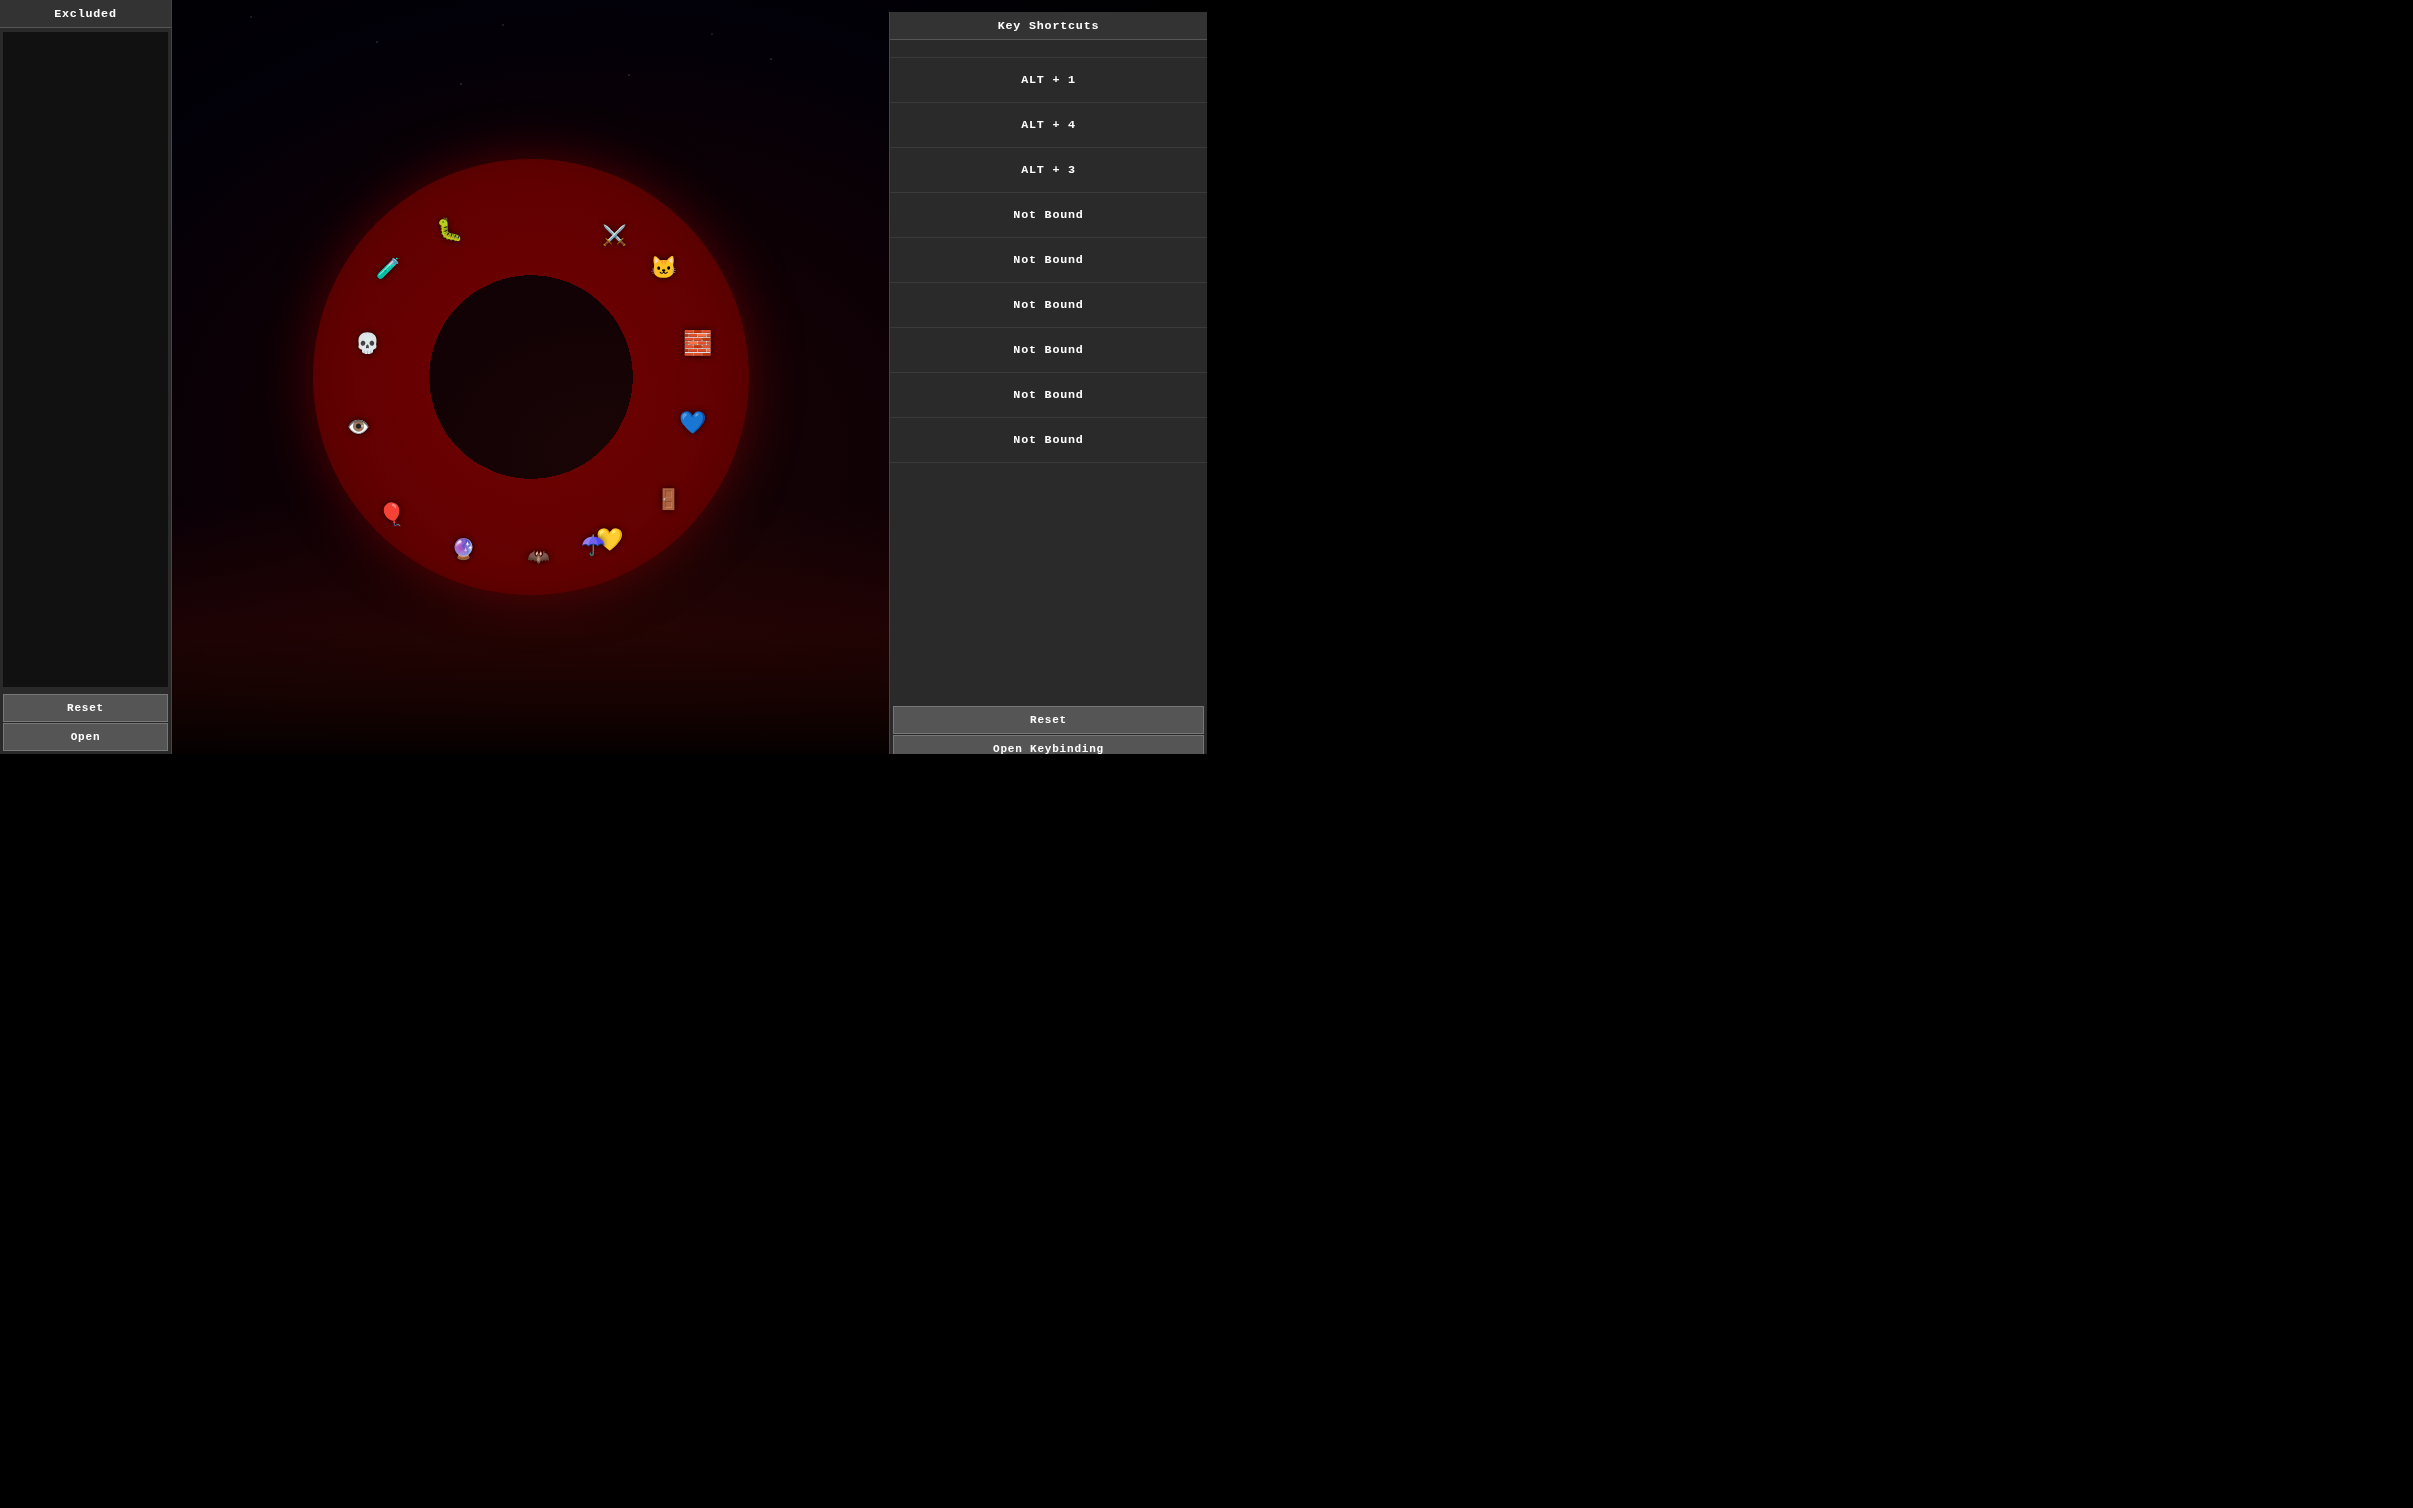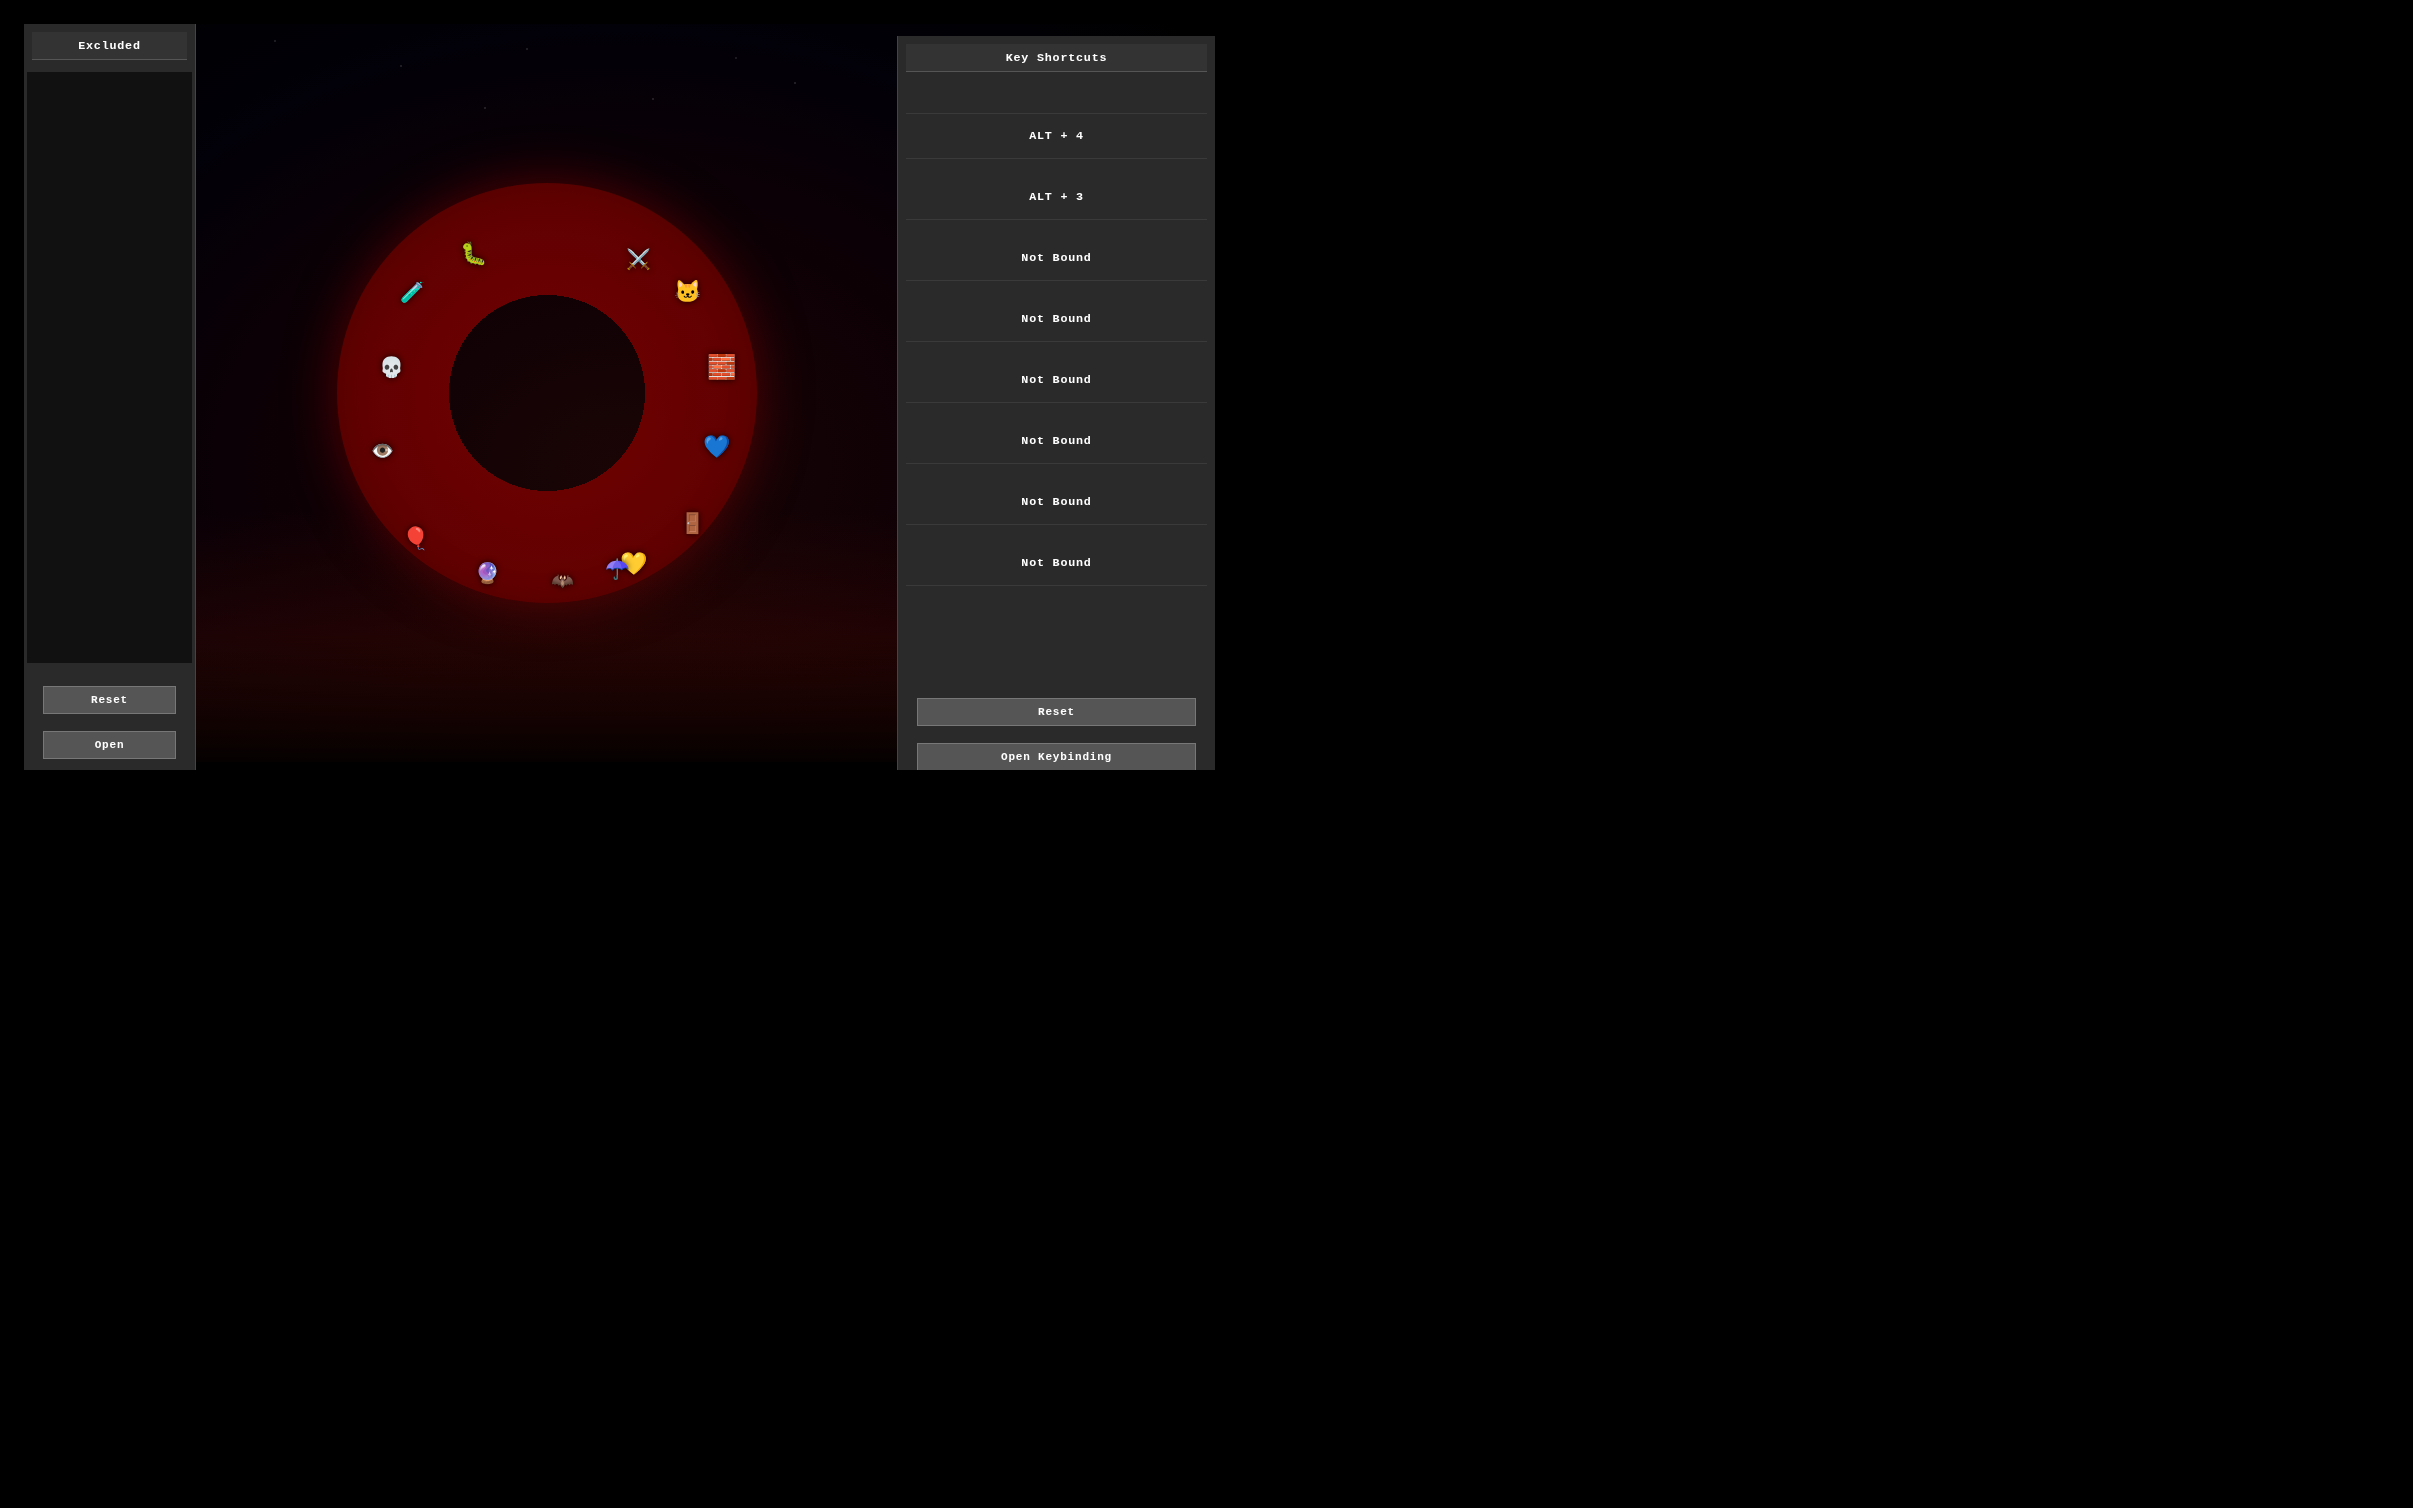--- a/index.html
+++ b/index.html
@@ -1,15 +1,15 @@
 <!DOCTYPE html>
 <html style="font-size:13.4px"><head>
   <meta charset="utf-8">
   <style>
-    * { margin: 8px; padding: 0; box-sizing: border-box; }
+    * { margin: 0; padding: 0; box-sizing: border-box; }
     
     body {
       width: 1207px;
       height: 754px;
       background: #000;
       font-family: 'Courier New', Courier, monospace;
       overflow: hidden;
       position: relative;
     }
 
@@ -247,20 +247,21 @@
   <div class="left-buttons">
     <button class="panel-button">Reset</button>
     <button class="panel-button">Open</button>
   </div>
 </div>
 
 <div class="right-panel">
   <div class="panel-title">Key Shortcuts</div>
   <div class="shortcuts-list" id="shortcuts-list">
 
+  <div class="shortcut-item">ALT + 1</div>
       <div class="shortcut-item">ALT + 4</div>
       <div class="shortcut-item">ALT + 3</div>
       <div class="shortcut-item">Not Bound</div>
       <div class="shortcut-item">Not Bound</div>
       <div class="shortcut-item">Not Bound</div>
       <div class="shortcut-item">Not Bound</div>
       <div class="shortcut-item">Not Bound</div>
       <div class="shortcut-item">Not Bound</div>
     </div>
   <div class="right-buttons">

